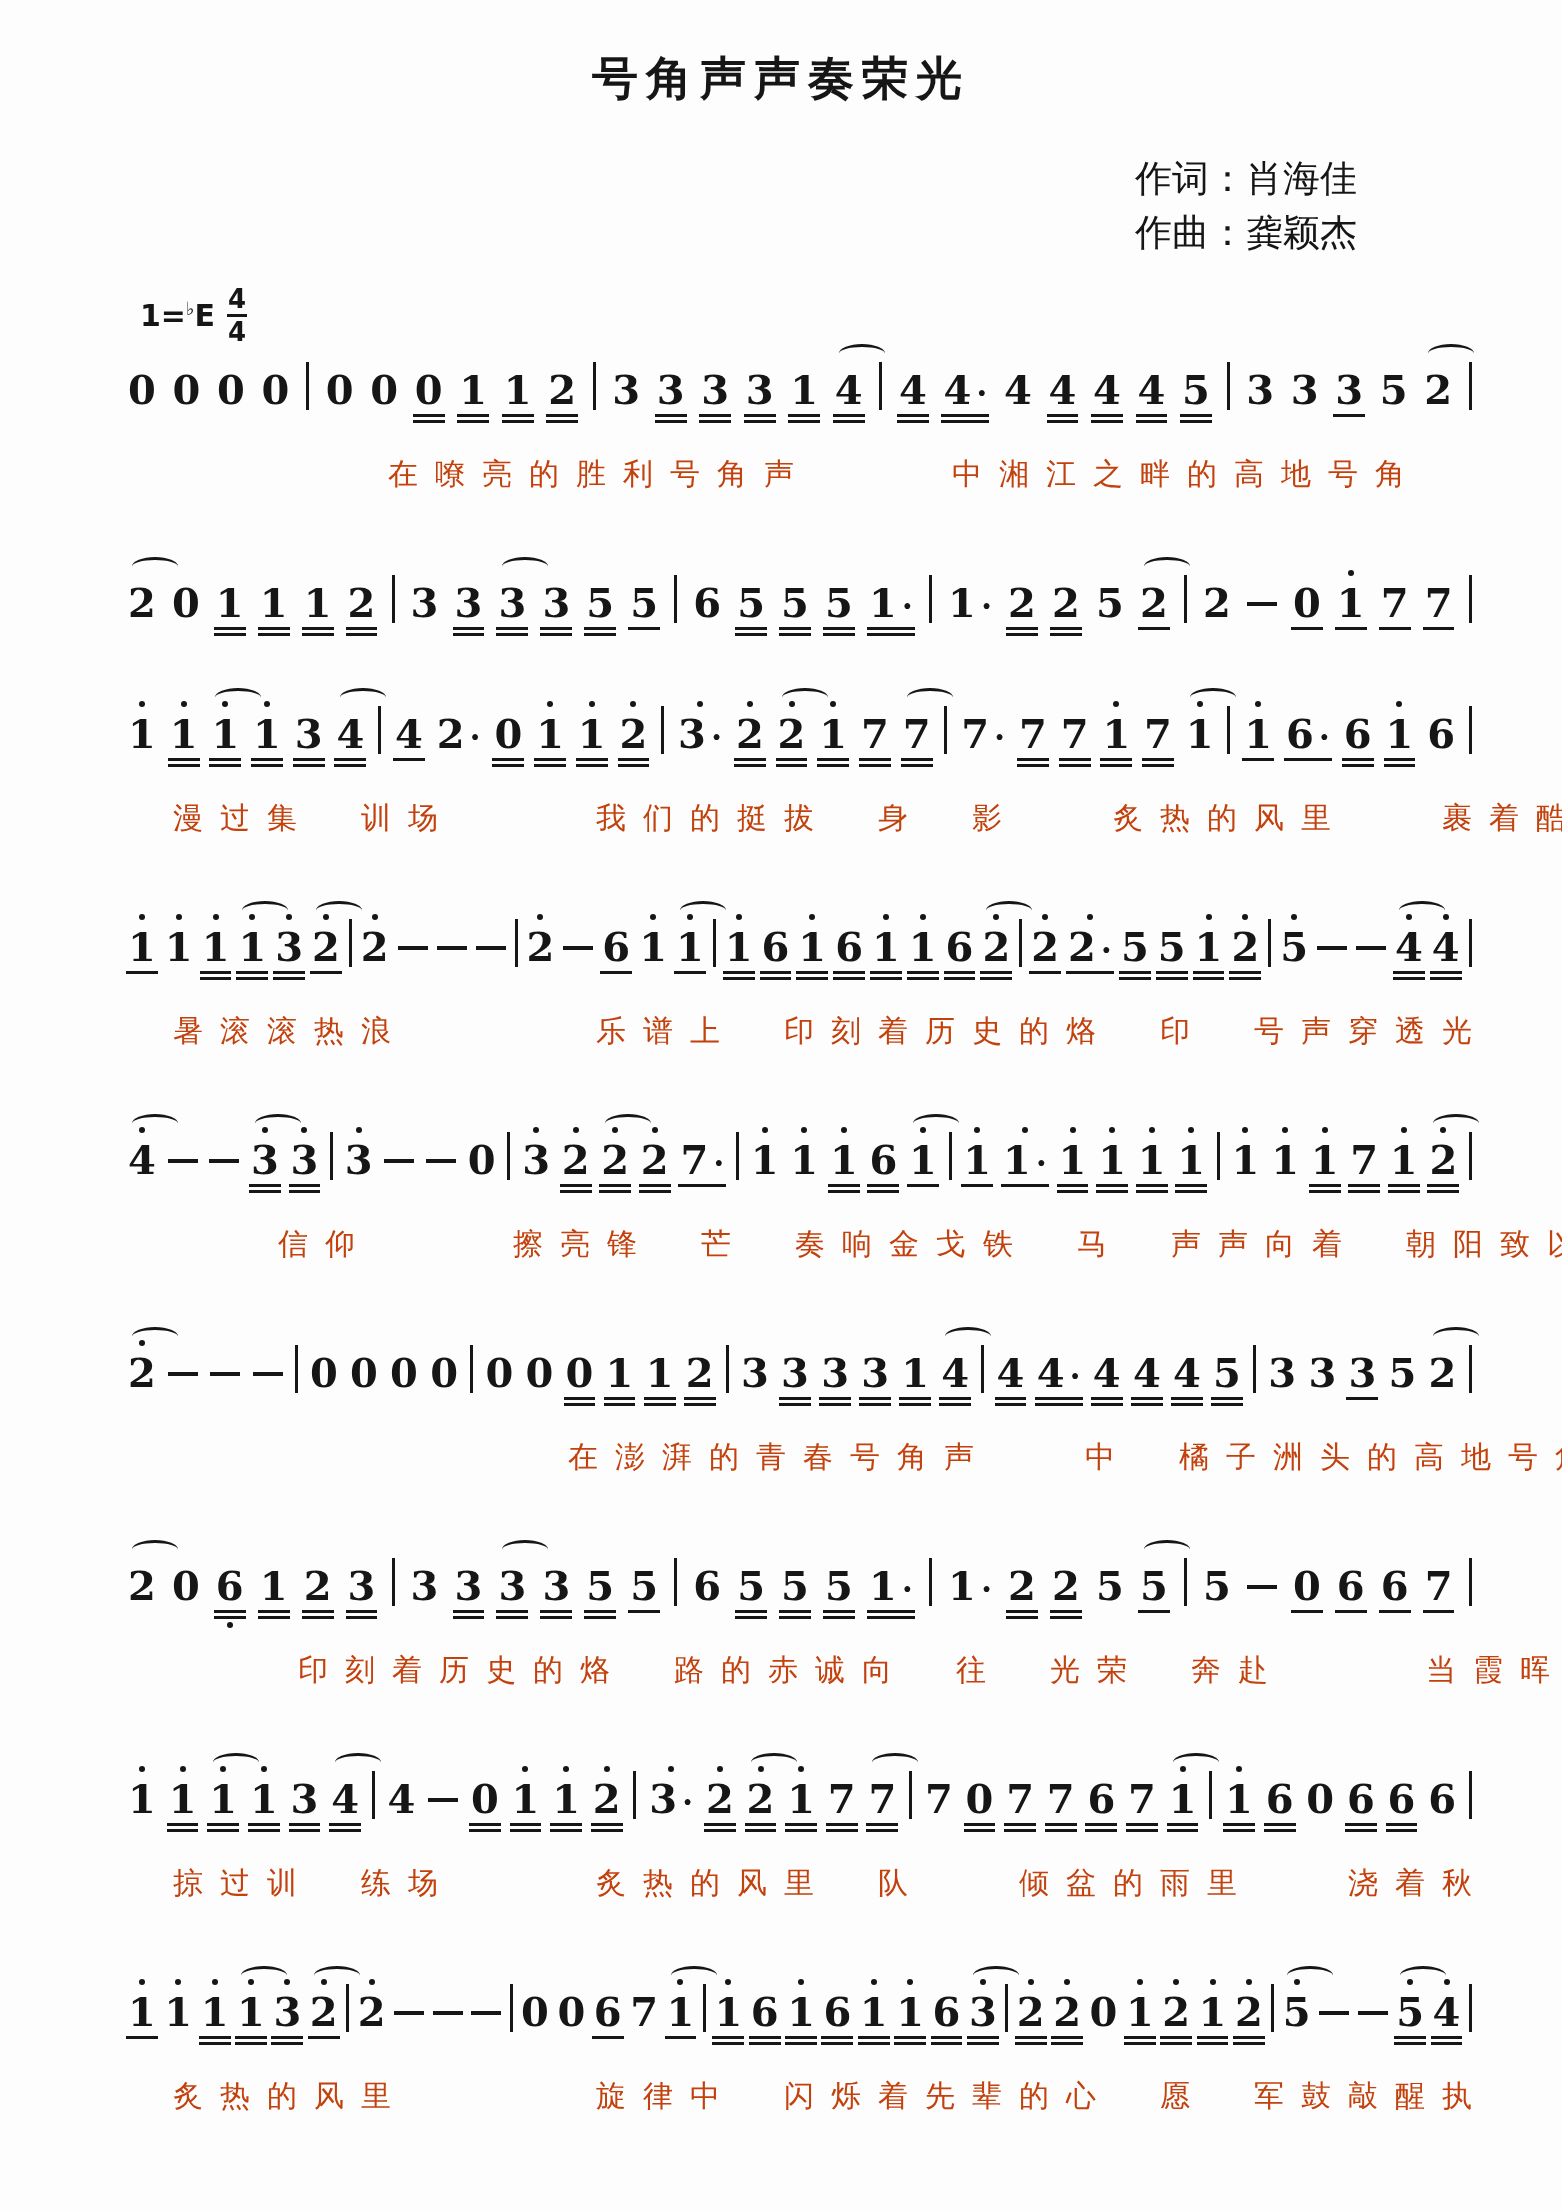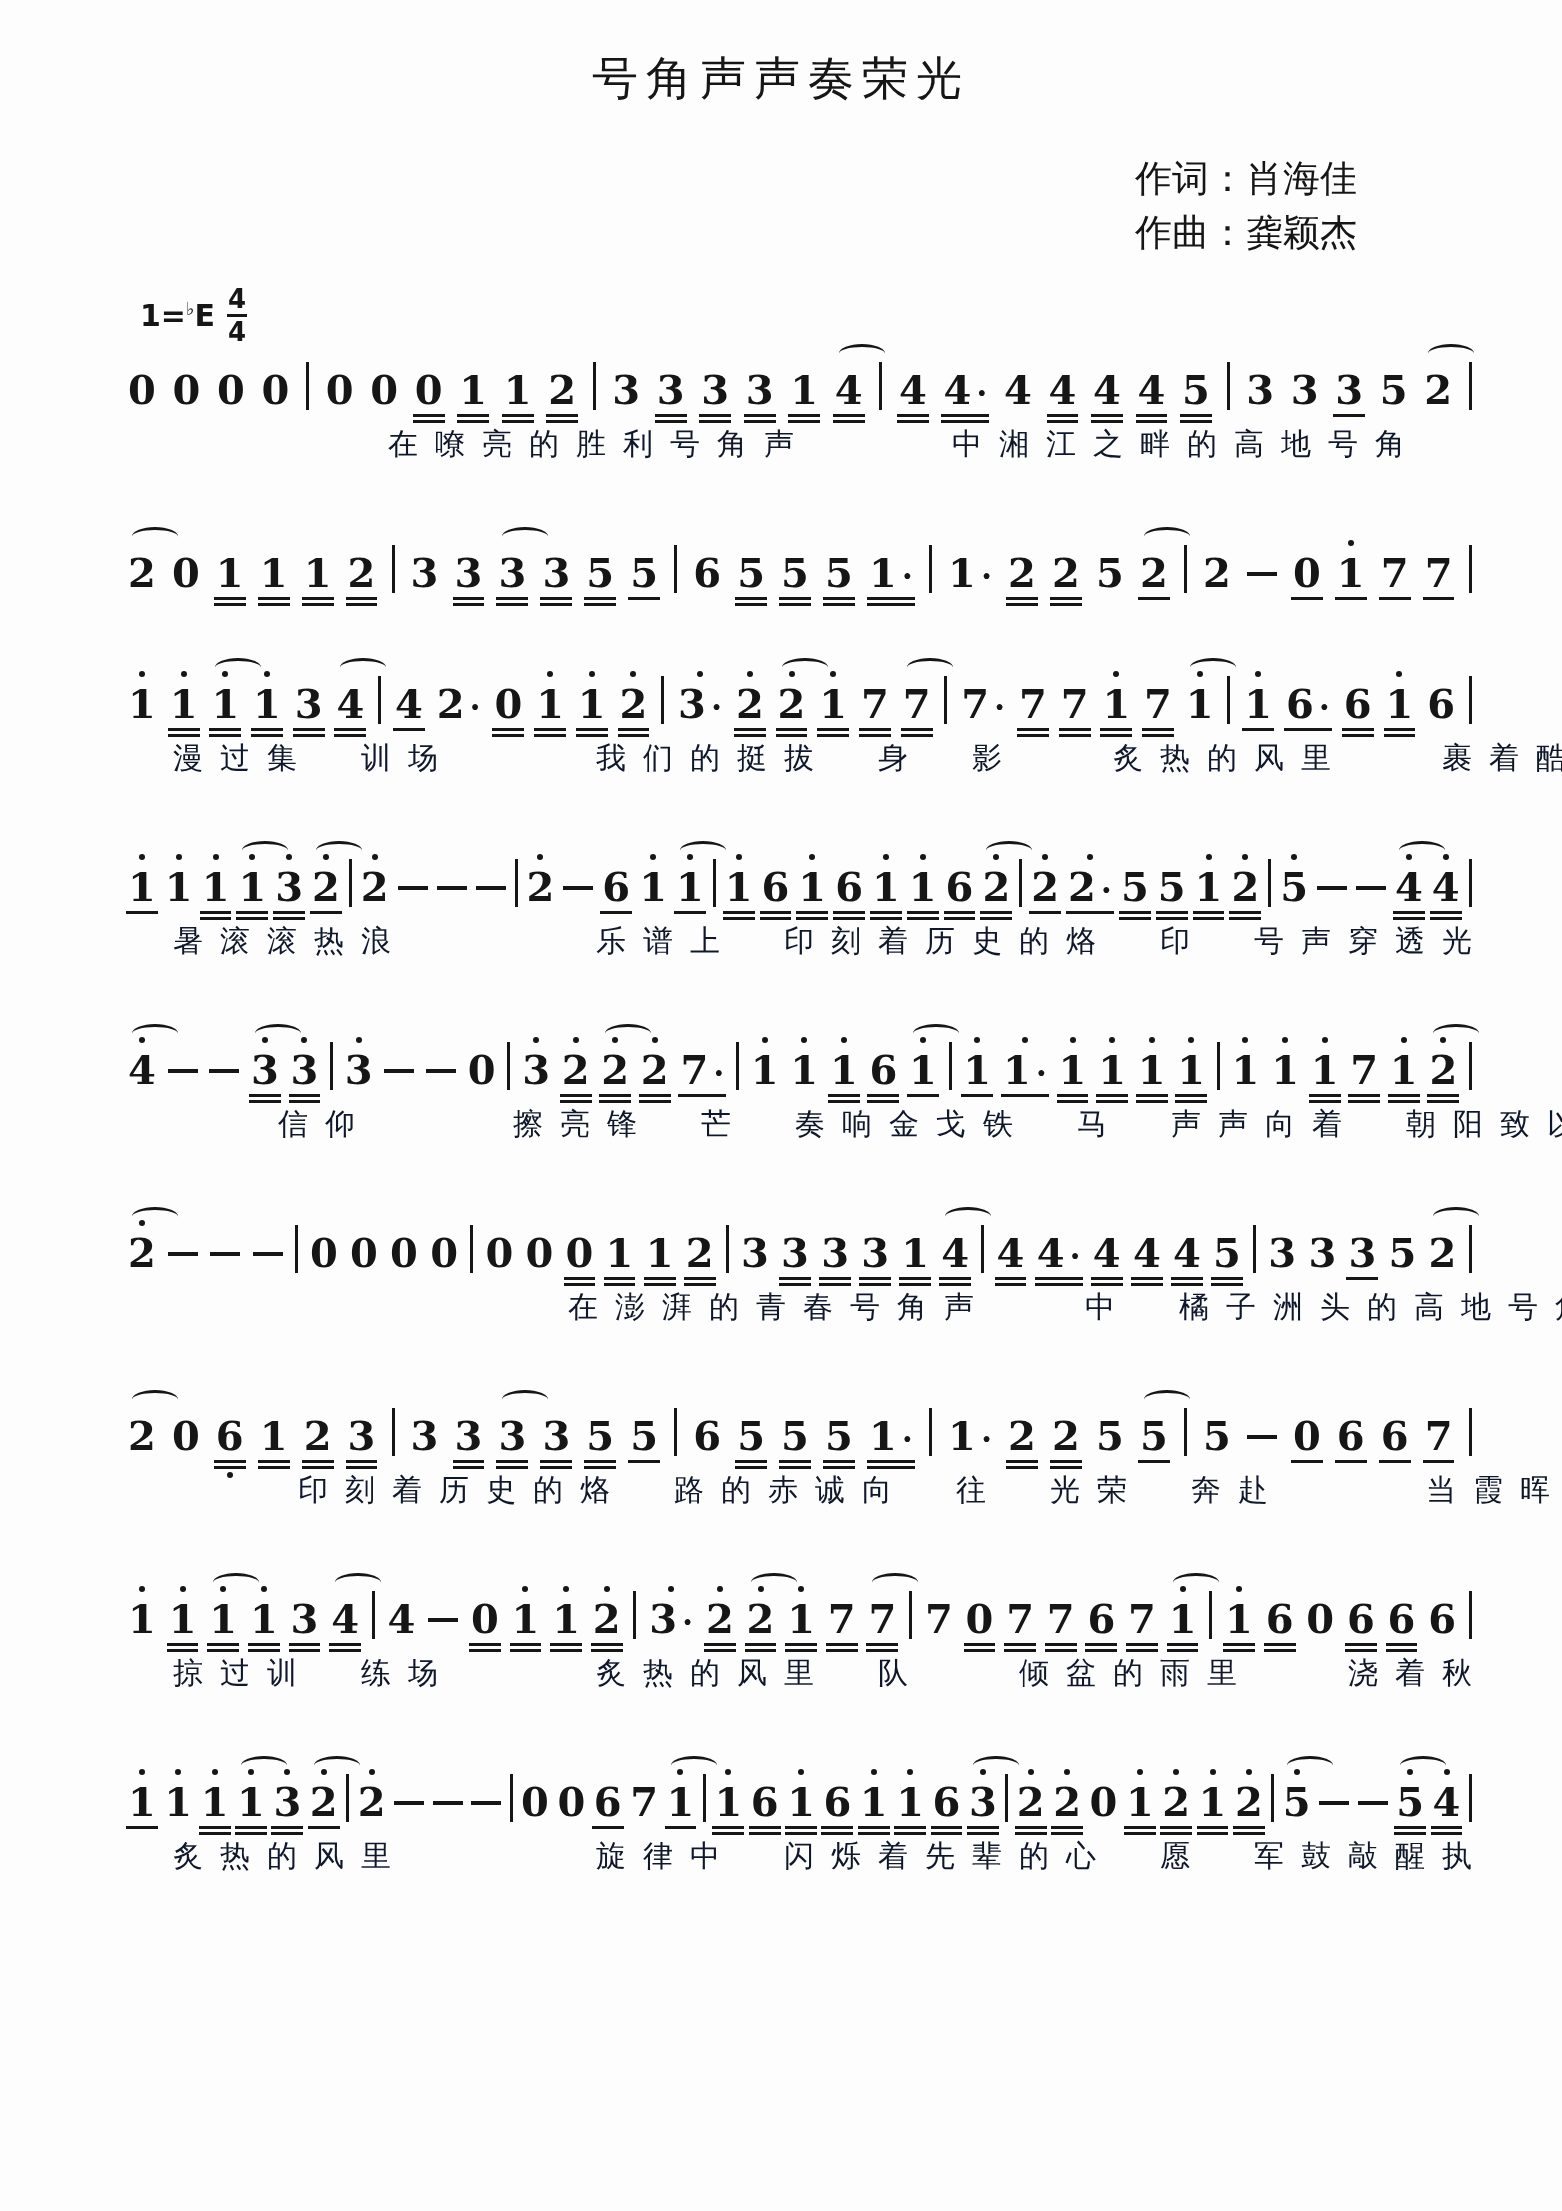--- a/index.html
+++ b/index.html
@@ -7,21 +7,21 @@
     position:relative;
     width:1562px;height:2211px;
     background:#fdfdfd;
     color:#161616;
     font-family:"Liberation Serif","DejaVu Serif",serif;
     overflow:hidden;
   }
   .title{
     position:absolute;top:48px;left:0;width:100%;
     text-align:center;
-    font-size:46px;font-weight:400;letter-spacing:8px;
+    font-size:46px;font-weight:700;letter-spacing:8px;
     margin:0;
   }
   .credits{
     position:absolute;top:152px;right:205px;
     font-size:37px;line-height:1.45;
     text-align:left;
   }
   .keysig{
     position:absolute;top:286px;left:140px;
     display:flex;align-items:center;gap:12px;
@@ -68,24 +68,24 @@
   .arc{
     position:absolute;top:-26px;left:4px;
     width:46px;height:16px;
     border-top:3px solid #161616;
     border-radius:50% 50% 0 0;
     pointer-events:none;
   }
   .bar{width:3px;height:48px;background:#161616;display:inline-block;}
   .dash{width:30px;height:4px;background:#161616;display:inline-block;margin-bottom:17px;}
   .lyrics-row{
-    margin-top:14px;height:38px;
+    margin-top:44px;height:38px;
     font-size:30px;letter-spacing:17px;
     white-space:nowrap;
-    color:#0f172a;
+    color:#c2410c;
   }
   .music-line:nth-child(1) .lyrics-row{margin-left:260px;}
   .music-line:nth-child(2) .lyrics-row{margin-left:170px;}
   .music-line:nth-child(3) .lyrics-row{margin-left:45px;}
   .music-line:nth-child(4) .lyrics-row{margin-left:45px;}
   .music-line:nth-child(5) .lyrics-row{margin-left:150px;}
   .music-line:nth-child(6) .lyrics-row{margin-left:440px;}
   .music-line:nth-child(7) .lyrics-row{margin-left:170px;}
   .music-line:nth-child(8) .lyrics-row{margin-left:45px;}
   .music-line:nth-child(9) .lyrics-row{margin-left:45px;}

